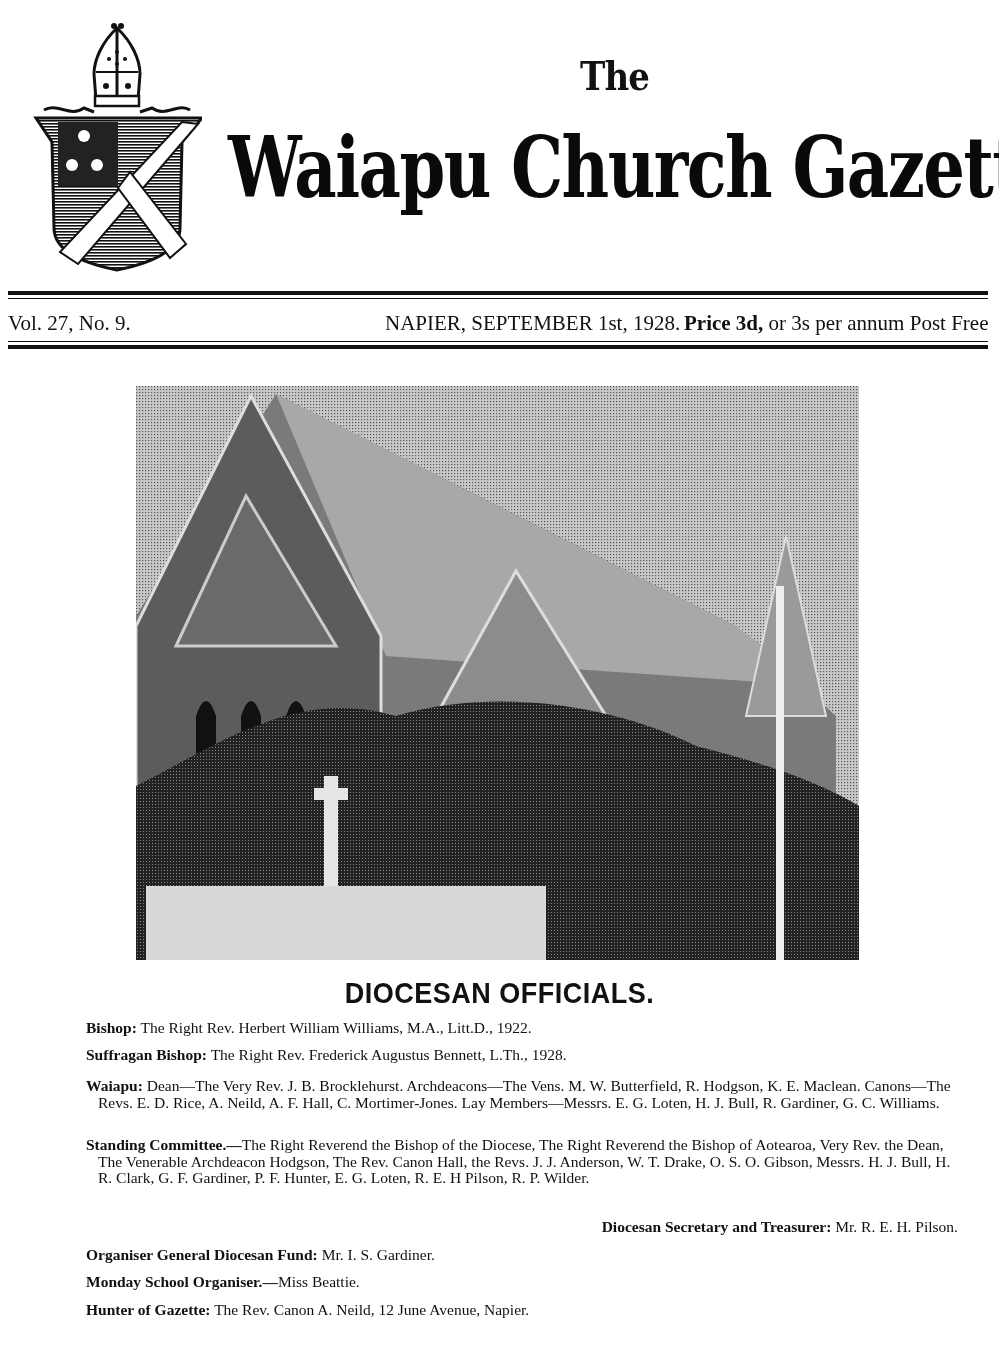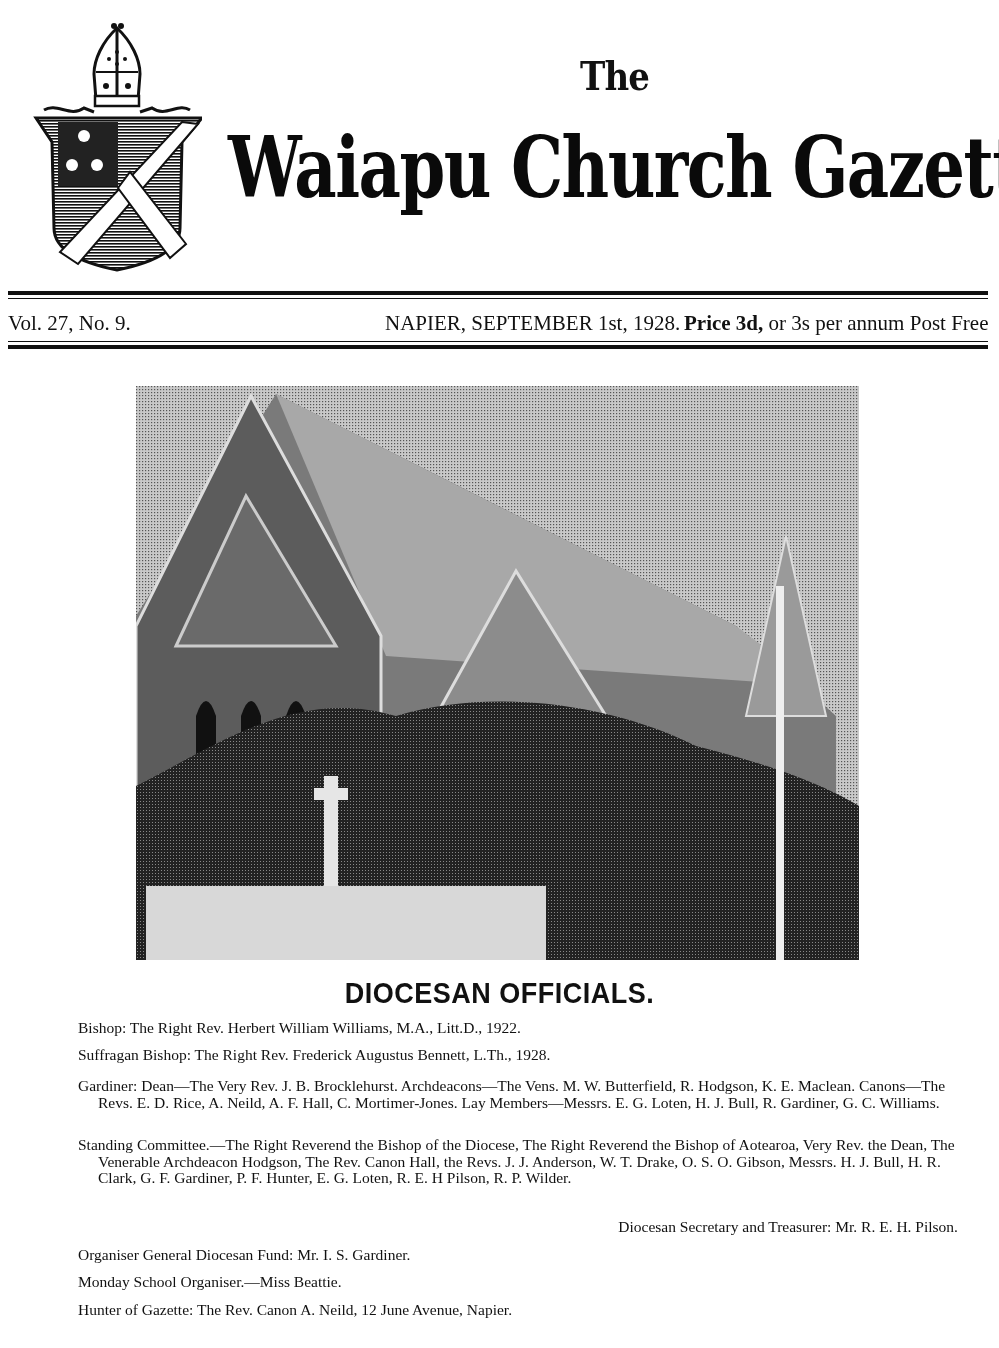--- a/index.html
+++ b/index.html
@@ -36,21 +36,21 @@
     #photo {
       left: 136px; top: 386px; width: 723px; height: 574px; background: #9a9a9a; overflow: hidden;
     }
 
     
     #officials-title {
       left: 0; width: 999px; top: 978px; text-align: center; font-family: "Liberation Sans", sans-serif;
       font-weight: bold; font-size: 27px; letter-spacing: 0.5px; transform: scaleY(1.08);
     }
     .entry { left: 78px; width: 880px; font-size: 15.5px; line-height: 16.5px; }
-    .entry .lbl { font-weight: normal; font-family: "Liberation Serif", serif; }
+    .entry .lbl { font-weight: bold; font-family: "Liberation Serif", serif; margin-left: 8px; }
     .entry .hang { padding-left: 20px; text-indent: -20px; }
   </style>
 </head>
 <body>
 
 <div id="crest" class="abs">
   <svg width="170" height="262" viewBox="0 0 170 262">
     <defs>
       <pattern id="hatch" width="4" height="3" patternUnits="userSpaceOnUse">
         <rect width="4" height="3" fill="#fff"></rect>
@@ -145,21 +145,21 @@
 
 <div id="officials-title" class="abs">DIOCESAN OFFICIALS.</div>
 
 <div class="abs entry" style="top:1020px;">
   <div class="hang"><span class="lbl">Bishop:</span> <span>The Right Rev. Herbert William Williams, M.A., Litt.D., 1922.</span></div>
 </div>
 <div class="abs entry" style="top:1047px;">
   <div class="hang"><span class="lbl">Suffragan Bishop:</span> <span>The Right Rev. Frederick Augustus Bennett, L.Th., 1928.</span></div>
 </div>
 <div class="abs entry" style="top:1078px;">
-  <div class="hang"><span class="lbl">Gardiner:</span> <span>Dean—The Very Rev. J. B. Brocklehurst. Archdeacons—The Vens. M. W. Butterfield, R. Hodgson, K. E. Maclean. Canons—The Revs. E. D. Rice, A. Neild, A. F. Hall, C. Mortimer-Jones. Lay Members—Messrs. E. G. Loten, H. J. Bull, R. Gardiner, G. C. Williams.</span></div>
+  <div class="hang"><span class="lbl">Waiapu:</span> <span>Dean—The Very Rev. J. B. Brocklehurst. Archdeacons—The Vens. M. W. Butterfield, R. Hodgson, K. E. Maclean. Canons—The Revs. E. D. Rice, A. Neild, A. F. Hall, C. Mortimer-Jones. Lay Members—Messrs. E. G. Loten, H. J. Bull, R. Gardiner, G. C. Williams.</span></div>
 </div>
 <div class="abs entry" style="top:1137px;">
   <div class="hang"><span class="lbl">Standing Committee.—</span><span>The Right Reverend the Bishop of the Diocese, The Right Reverend the Bishop of Aotearoa, Very Rev. the Dean, The Venerable Archdeacon Hodgson, The Rev. Canon Hall, the Revs. J. J. Anderson, W. T. Drake, O. S. O. Gibson, Messrs. H. J. Bull, H. R. Clark, G. F. Gardiner, P. F. Hunter, E. G. Loten, R. E. H Pilson, R. P. Wilder.</span></div>
 </div>
 <div class="abs entry" style="top:1219px;text-align:right;">
   <div class="hang"><span class="lbl">Diocesan Secretary and Treasurer:</span> <span>Mr. R. E. H. Pilson.</span></div>
 </div>
 <div class="abs entry" style="top:1247px;">
   <div class="hang"><span class="lbl">Organiser General Diocesan Fund:</span> <span>Mr. I. S. Gardiner.</span></div>
 </div>

